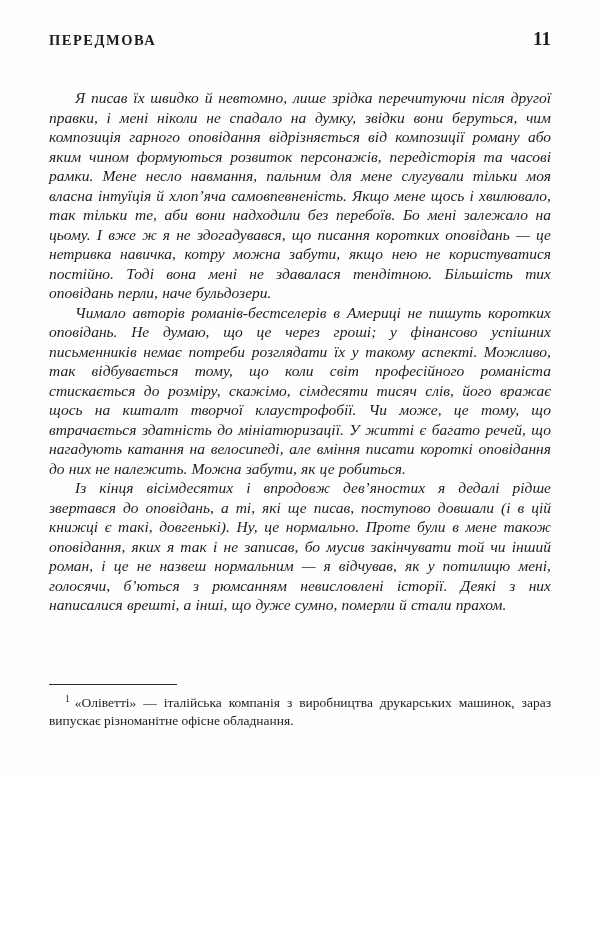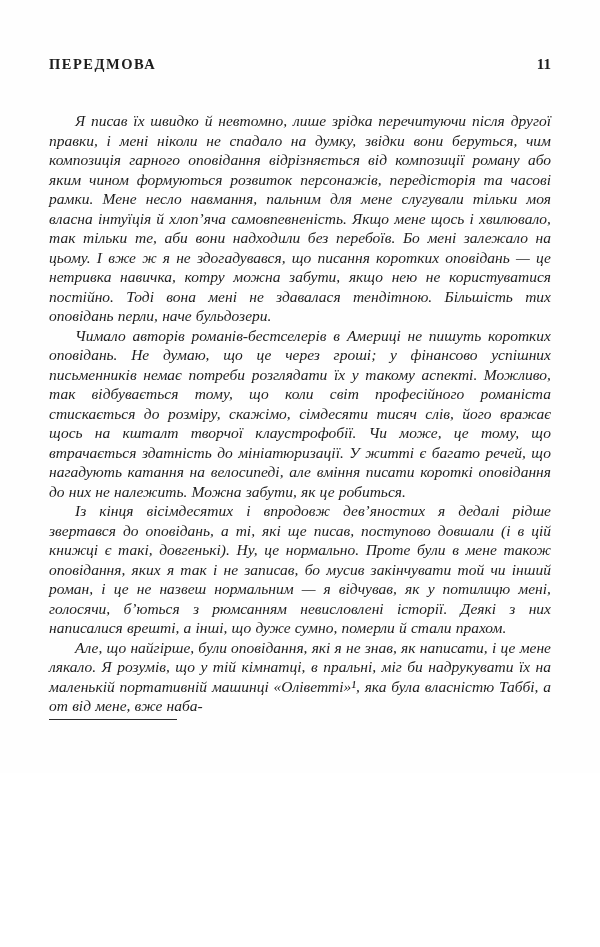--- a/index.html
+++ b/index.html
@@ -9,37 +9,37 @@
   }
   .page {
     position: relative;
     width: 600px;
     height: 773px;
     margin: 0 auto;
     background: #fefefe;
     color: #1c1c1c;
     font-family: "Liberation Serif", "DejaVu Serif", serif;
     box-sizing: border-box;
-    padding: 56px 49px 44px 49px;
+    padding: 28px 49px 44px 49px;
     display: flex;
     flex-direction: column;
     overflow: hidden;
   }
   .running-head {
     display: flex;
     justify-content: space-between;
     align-items: baseline;
     font-weight: bold;
     font-size: 14.5px;
     letter-spacing: 1.5px;
     margin-bottom: 38px;
   }
   .running-head .page-number {
     letter-spacing: 0;
-    font-size: 15px;
+    font-size: 19px;
   }
   .body-text p {
     margin: 0;
     font-size: 15.5px;
     line-height: 19.5px;
     text-align: justify;
     text-indent: 26px;
     hyphens: auto;
     -webkit-hyphens: auto;
     word-spacing: 0.02em;
@@ -76,20 +76,22 @@
 
   <div class="running-head">
     <span>ПЕРЕДМОВА</span>
     <span class="page-number">11</span>
   </div>
 
   <div class="body-text">
     <p>Я писав їх швидко й невтомно, лише зрідка перечитуючи після другої правки, і мені ніколи не спадало на думку, звідки вони беруться, чим композиція гарного оповідання відрізняється від композиції роману або яким чином формуються розвиток персонажів, передісторія та часові рамки. Мене несло навмання, пальним для мене слугували тільки моя власна інтуїція й хлоп’яча самовпевненість. Якщо мене щось і хвилювало, так тільки те, аби вони надходили без перебоїв. Бо мені залежало на цьому. І вже ж я не здогадувався, що писання коротких оповідань — це нетривка навичка, котру можна забути, якщо нею не користуватися постійно. Тоді вона мені не здавалася тендітною. Більшість тих оповідань перли, наче бульдозери.</p>
     <p>Чимало авторів романів-бестселерів в Америці не пишуть коротких оповідань. Не думаю, що це через гроші; у фінансово успішних письменників немає потреби розглядати їх у такому аспекті. Можливо, так відбувається тому, що коли світ професійного романіста стискається до розміру, скажімо, сімдесяти тисяч слів, його вражає щось на кшталт творчої клаустрофобії. Чи може, це тому, що втрачається здатність до мініатюризації. У житті є багато речей, що нагадують катання на велосипеді, але вміння писати короткі оповідання до них не належить. Можна забути, як це робиться.</p>
     <p>Із кінця вісімдесятих і впродовж дев’яностих я дедалі рідше звертався до оповідань, а ті, які ще писав, поступово довшали (і в цій книжці є такі, довгенькі). Ну, це нормально. Проте були в мене також оповідання, яких я так і не записав, бо мусив закінчувати той чи інший роман, і це не назвеш нормальним — я відчував, як у потилицю мені, голосячи, б’ються з рюмсанням невисловлені історії. Деякі з них написалися врешті, а інші, що дуже сумно, померли й стали прахом.</p>
-    <p>Але, що найгірше, були оповідання, які я не знав, як написати, і це мене лякало. Я розумів, що у тій кімнатці, в пральні, міг би надрукувати їх на маленькій портативній машинці «Оліветті»¹, яка була власністю Таббі, а от від мене, вже наба-</p>
   </div>
 
   <div class="footnote-block">
     <hr class="footnote-rule">
+    <p class="footnote">
+      <sup>1</sup><span>«Оліветті» — італійська компанія з виробництва друкарських машинок, зараз випускає різноманітне офісне обладнання.</span>
+    </p>
   </div>
 
 </div>
 
 </body></html>

